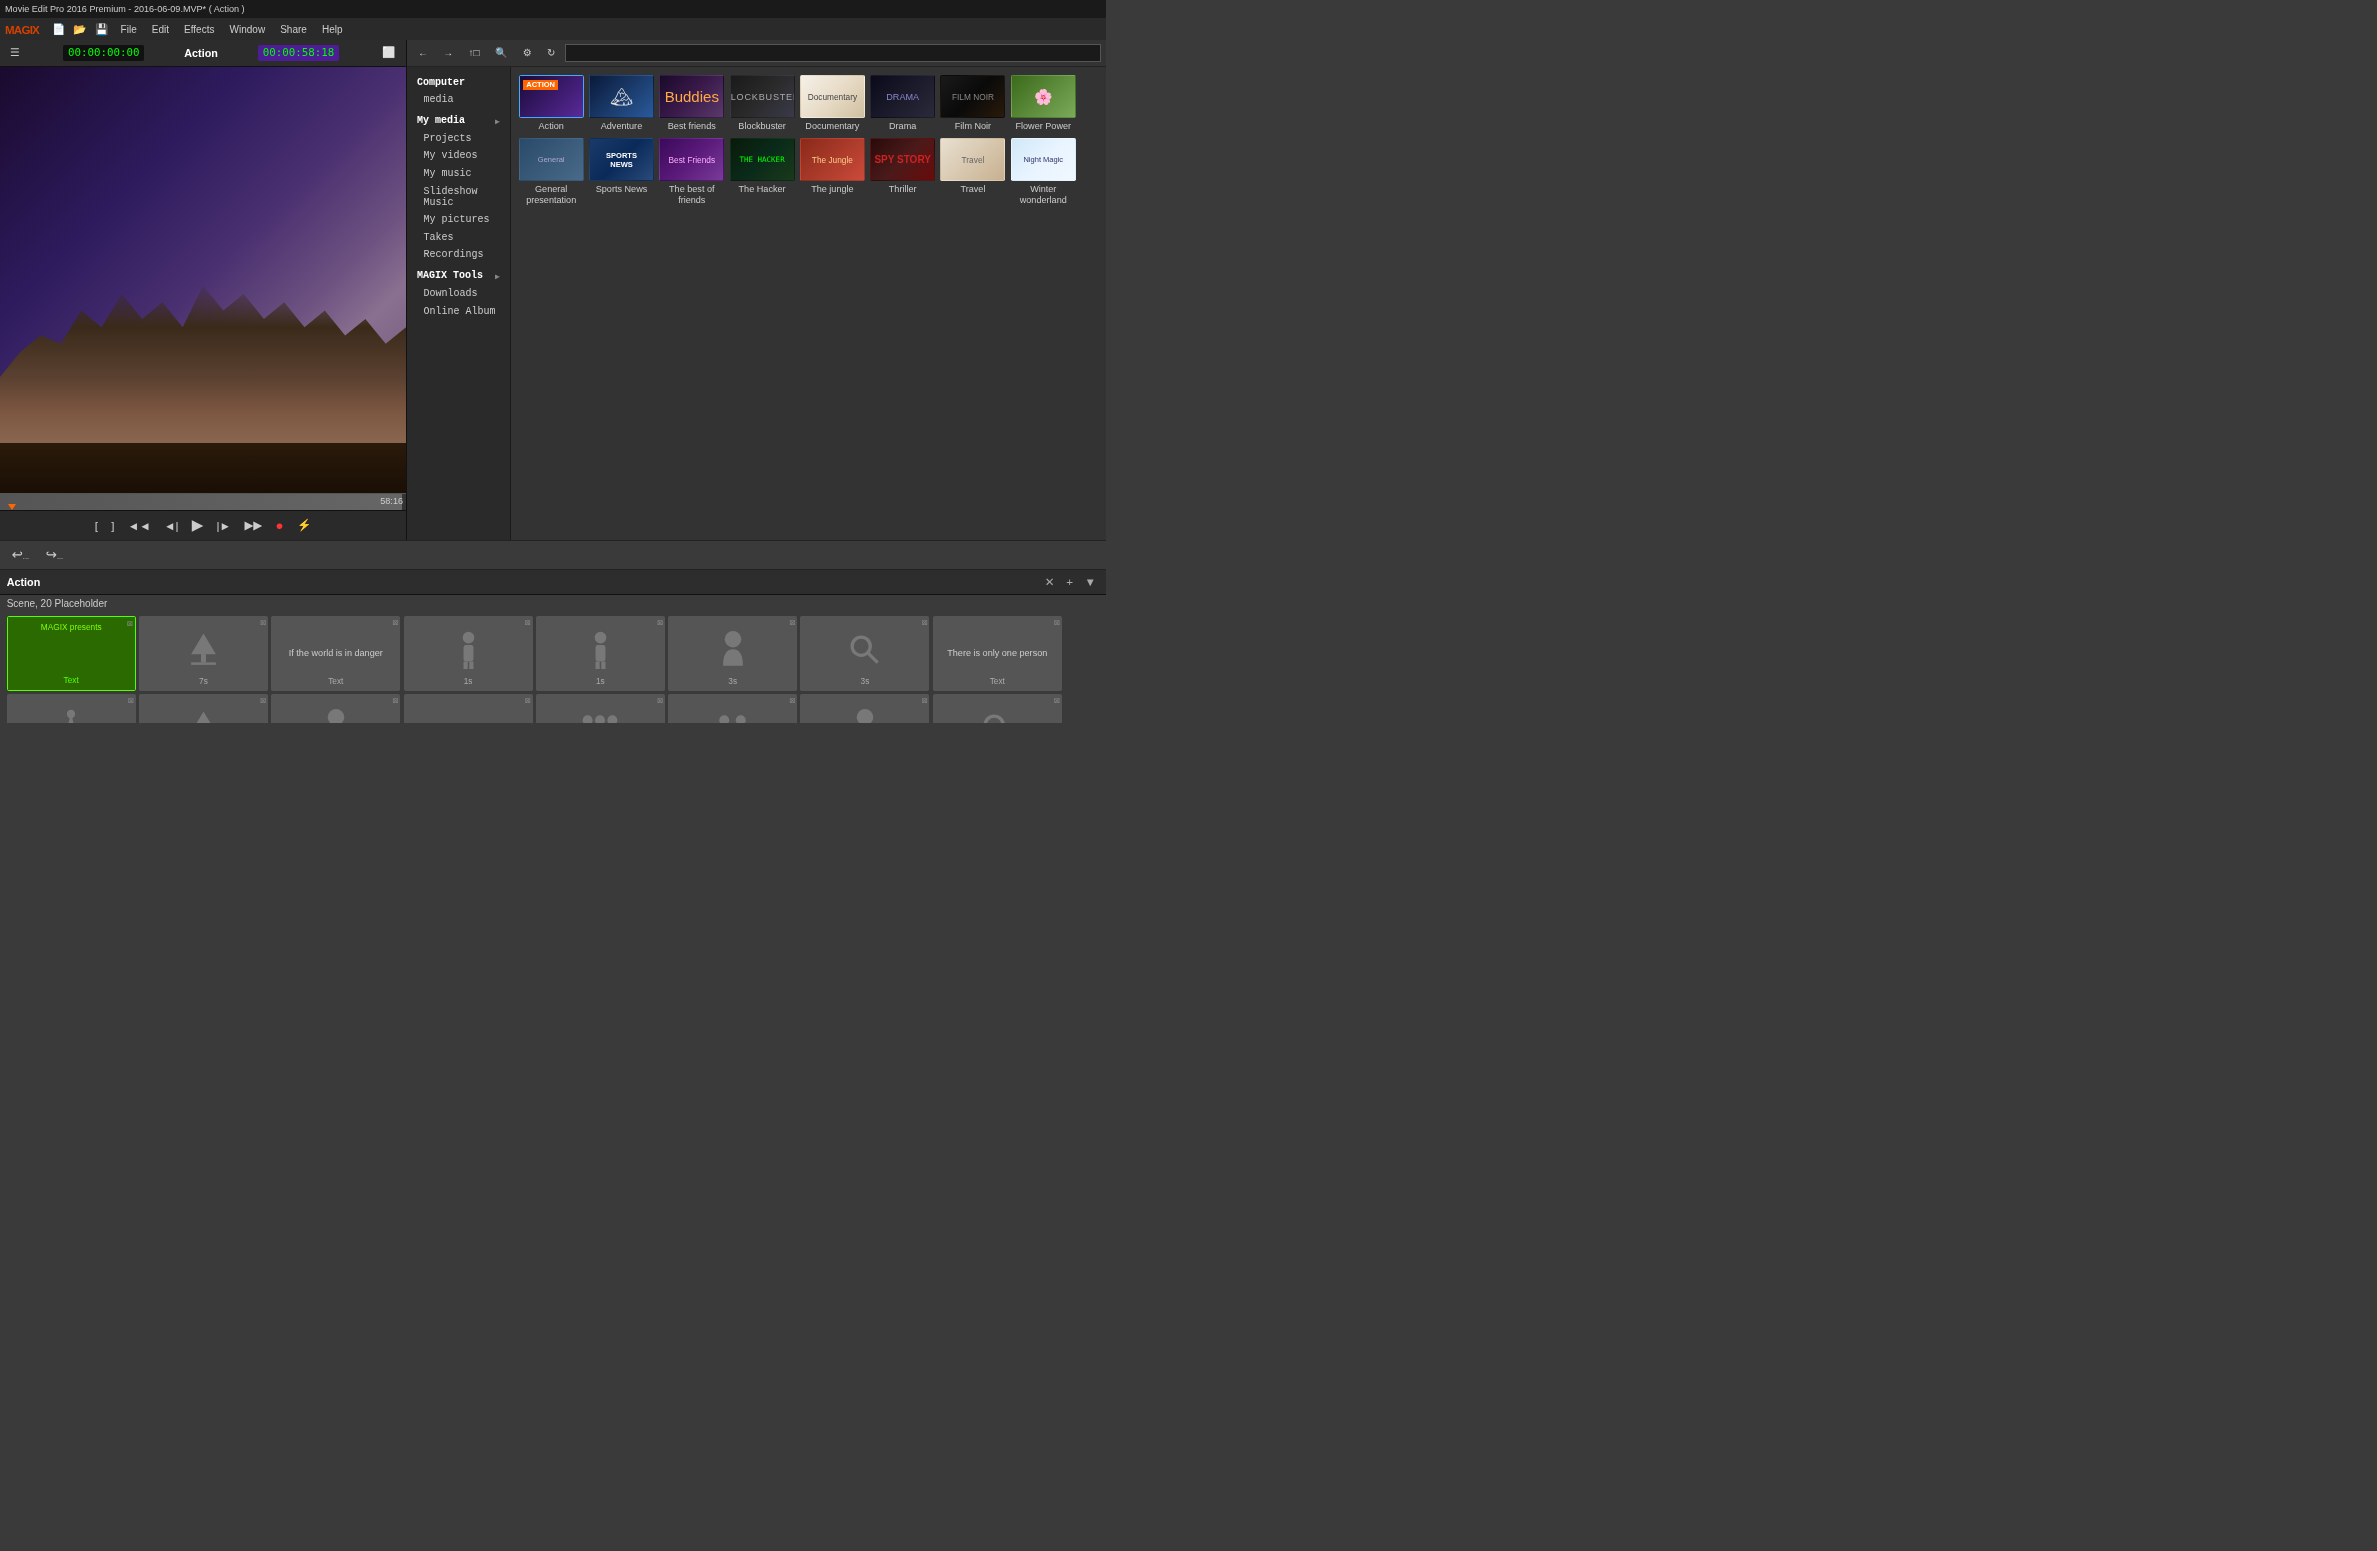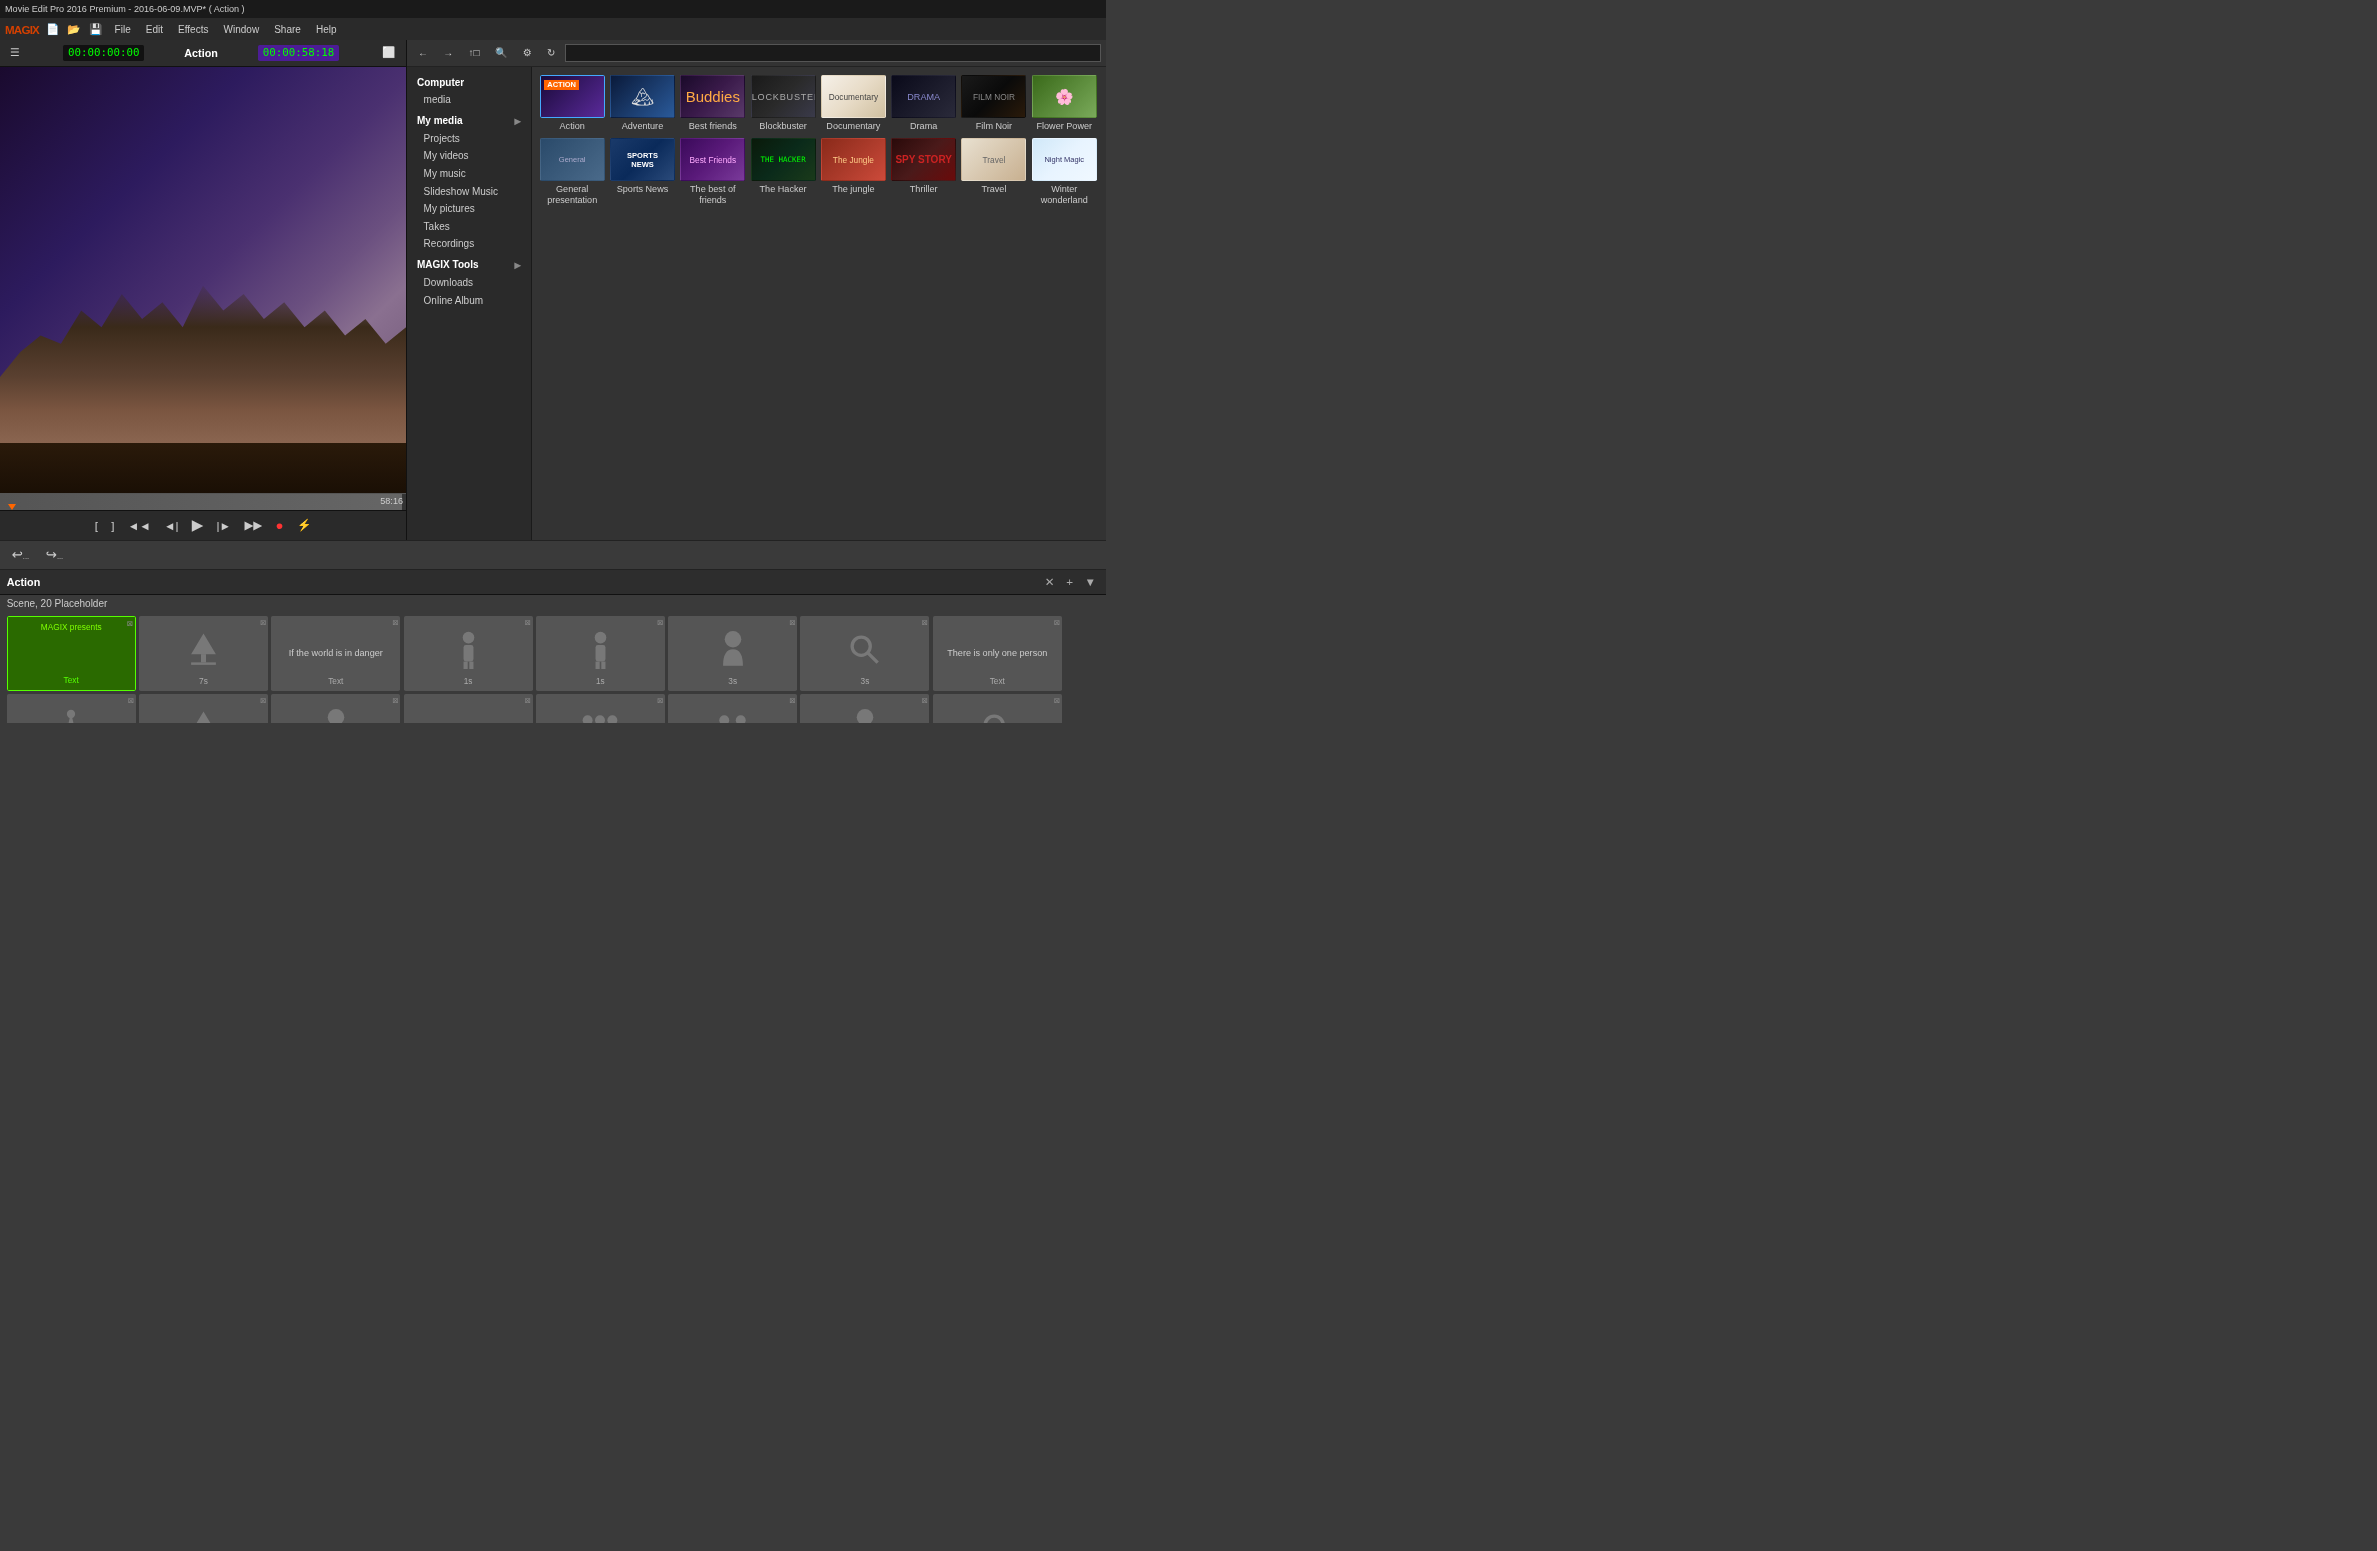--- a/index.html
+++ b/index.html
@@ -22,21 +22,21 @@
       height: 21.6px;
       display: flex;
       align-items: center;
       padding: 0 5px;
       gap: 1.7px;
     }
     .magix-logo {
       color: #d44000;
       font-weight: 900;
       font-size: 11.6px;
-      margin-right: 2px;
+      margin-right: 8px;
       letter-spacing: -0.8px;
     }
     .menu-icon-btn {
       background: none;
       border: none;
       color: #ccc;
       cursor: pointer;
       padding: 1.7px 3.3px;
       font-size: 10.8px;
     }
@@ -210,25 +210,26 @@
       font-size: 9.1px;
       height: 18.3px;
     }
     #import-content {
       display: flex;
       flex: 1;
       overflow: hidden;
     }
     
     #nav-sidebar {
-      width: 125px;
+      width: 104px;
       background: #2a2a2a;
       border-right: 0.8px solid #1a1a1a;
       overflow-y: auto;
       padding: 3.3px 0;
+      font-family: Liberation Mono, monospace;
     }
     .nav-item {
       padding: 3.3px 10px;
       cursor: pointer;
       color: #ccc;
       font-size: 10px;
       display: flex;
       align-items: center;
       justify-content: space-between;
     }

